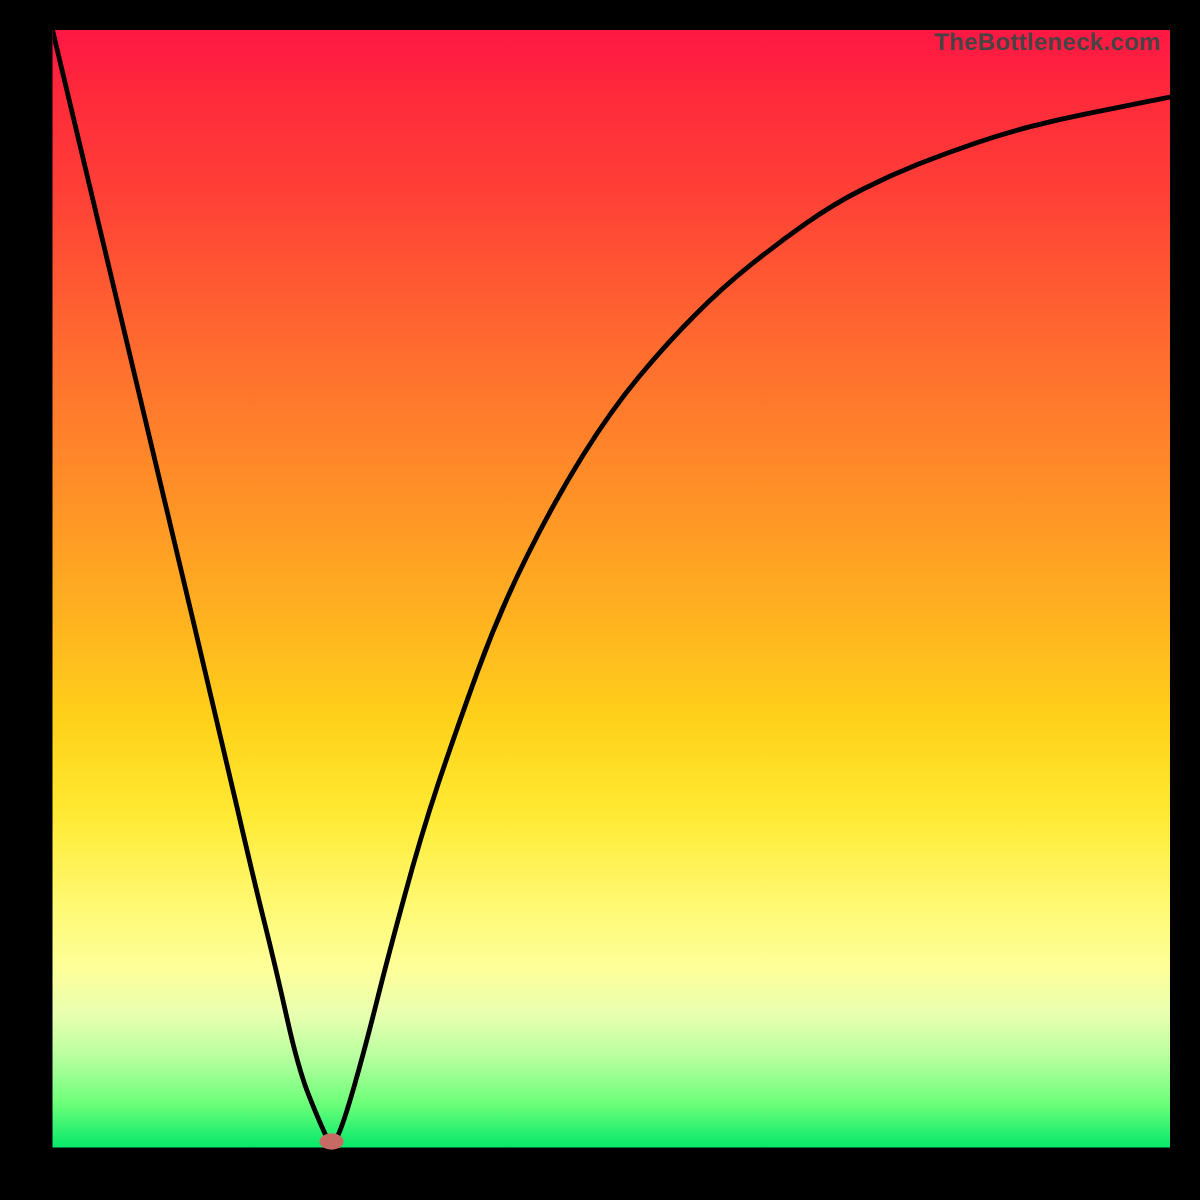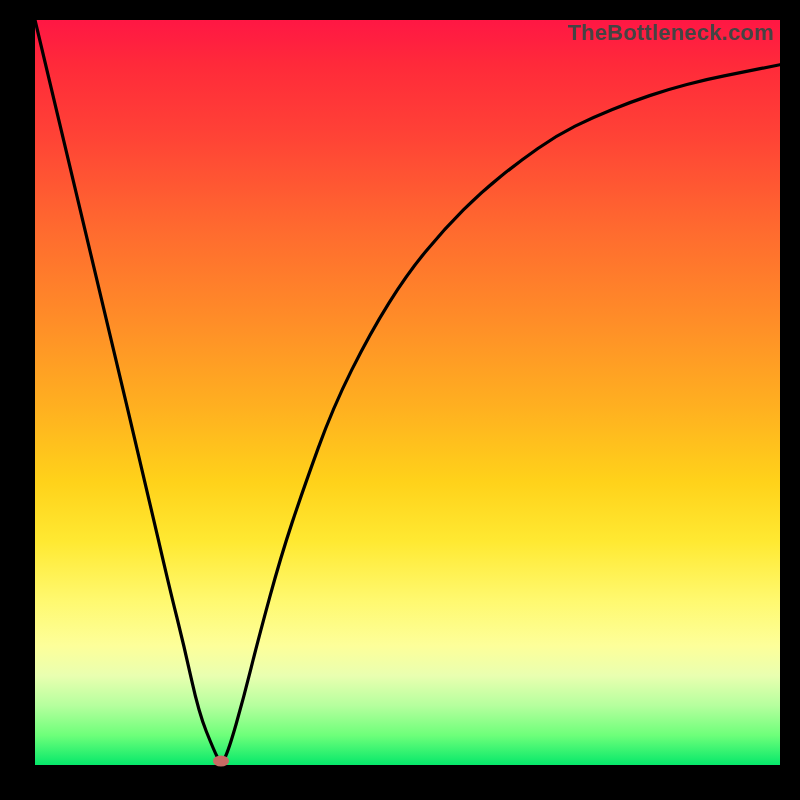--- a/index.html
+++ b/index.html
@@ -37,21 +37,21 @@
       #e9ffb0 88%,
       #b6ff9e 92%,
       #6eff7a 96%,
       #06e86a 100%
     );
   }
   .watermark {
     position: absolute;
     top: 0px;
     right: 6px;
-    font-size: 22px;
+    font-size: 16px;
     font-weight: 600;
     color: #444;
     letter-spacing: 0.2px;
     z-index: 5;
   }
   svg.curve {
     position: absolute;
     left: 0;
     top: 0;
     width: 745px;

